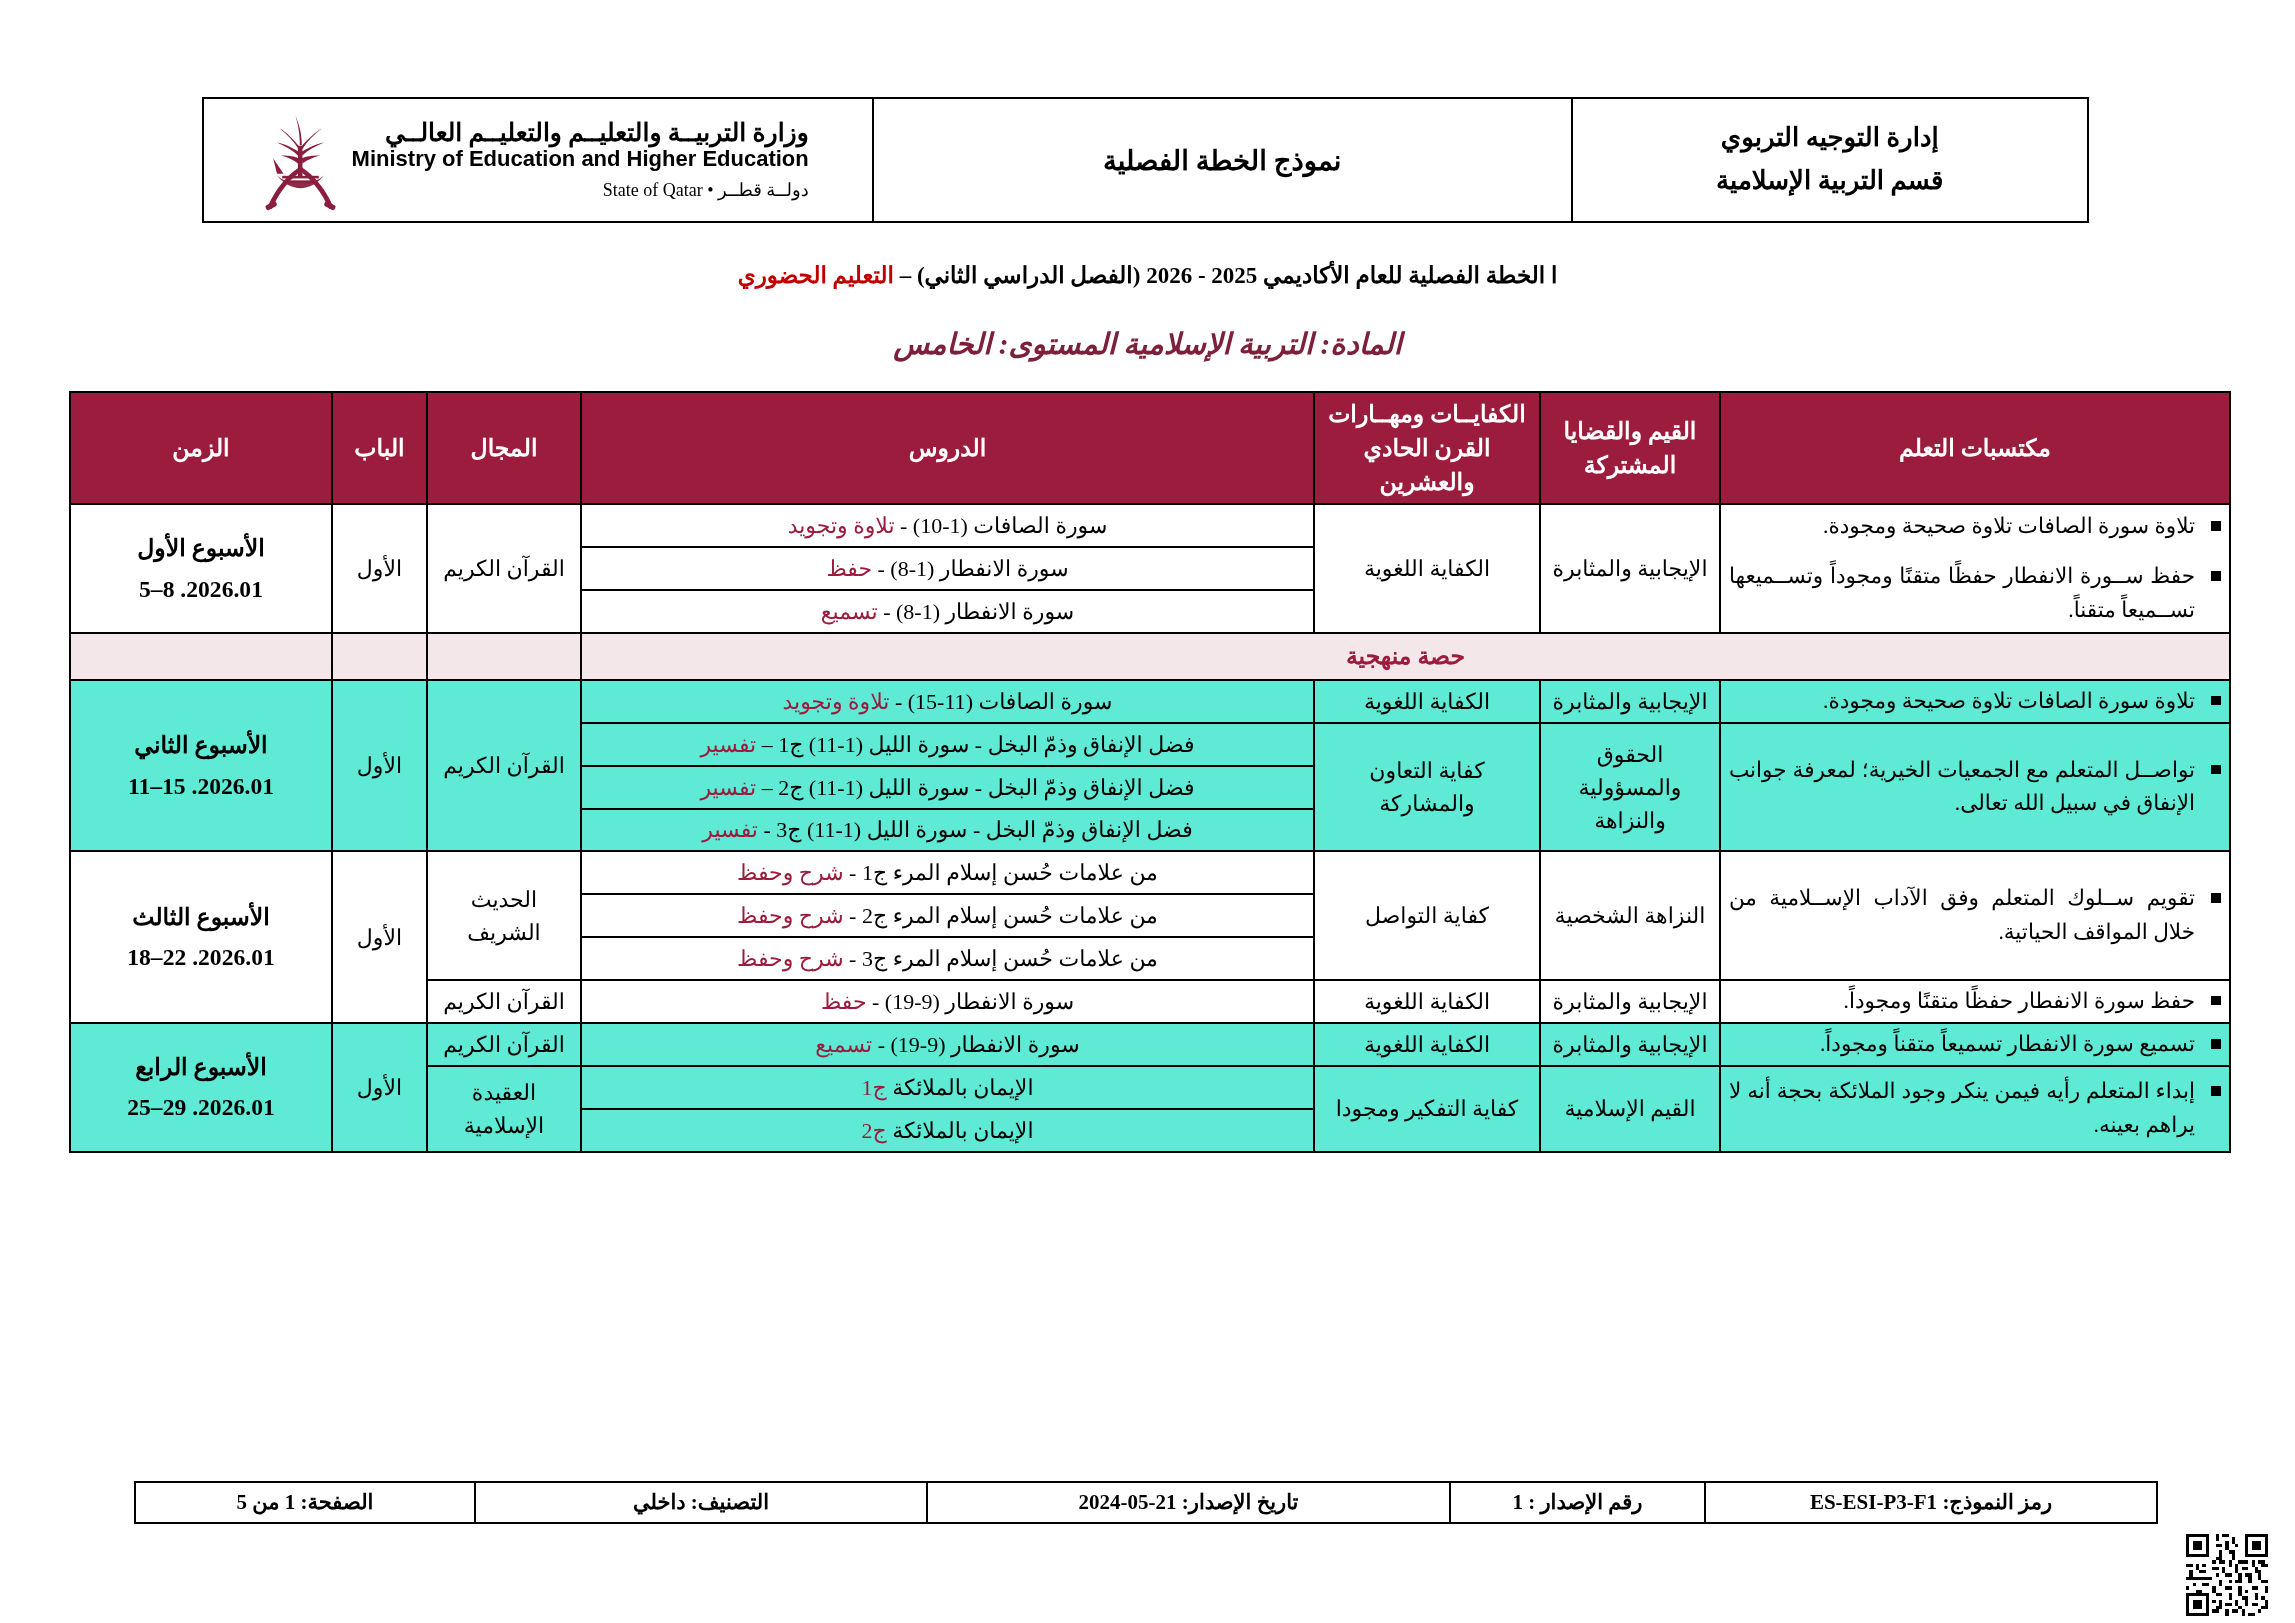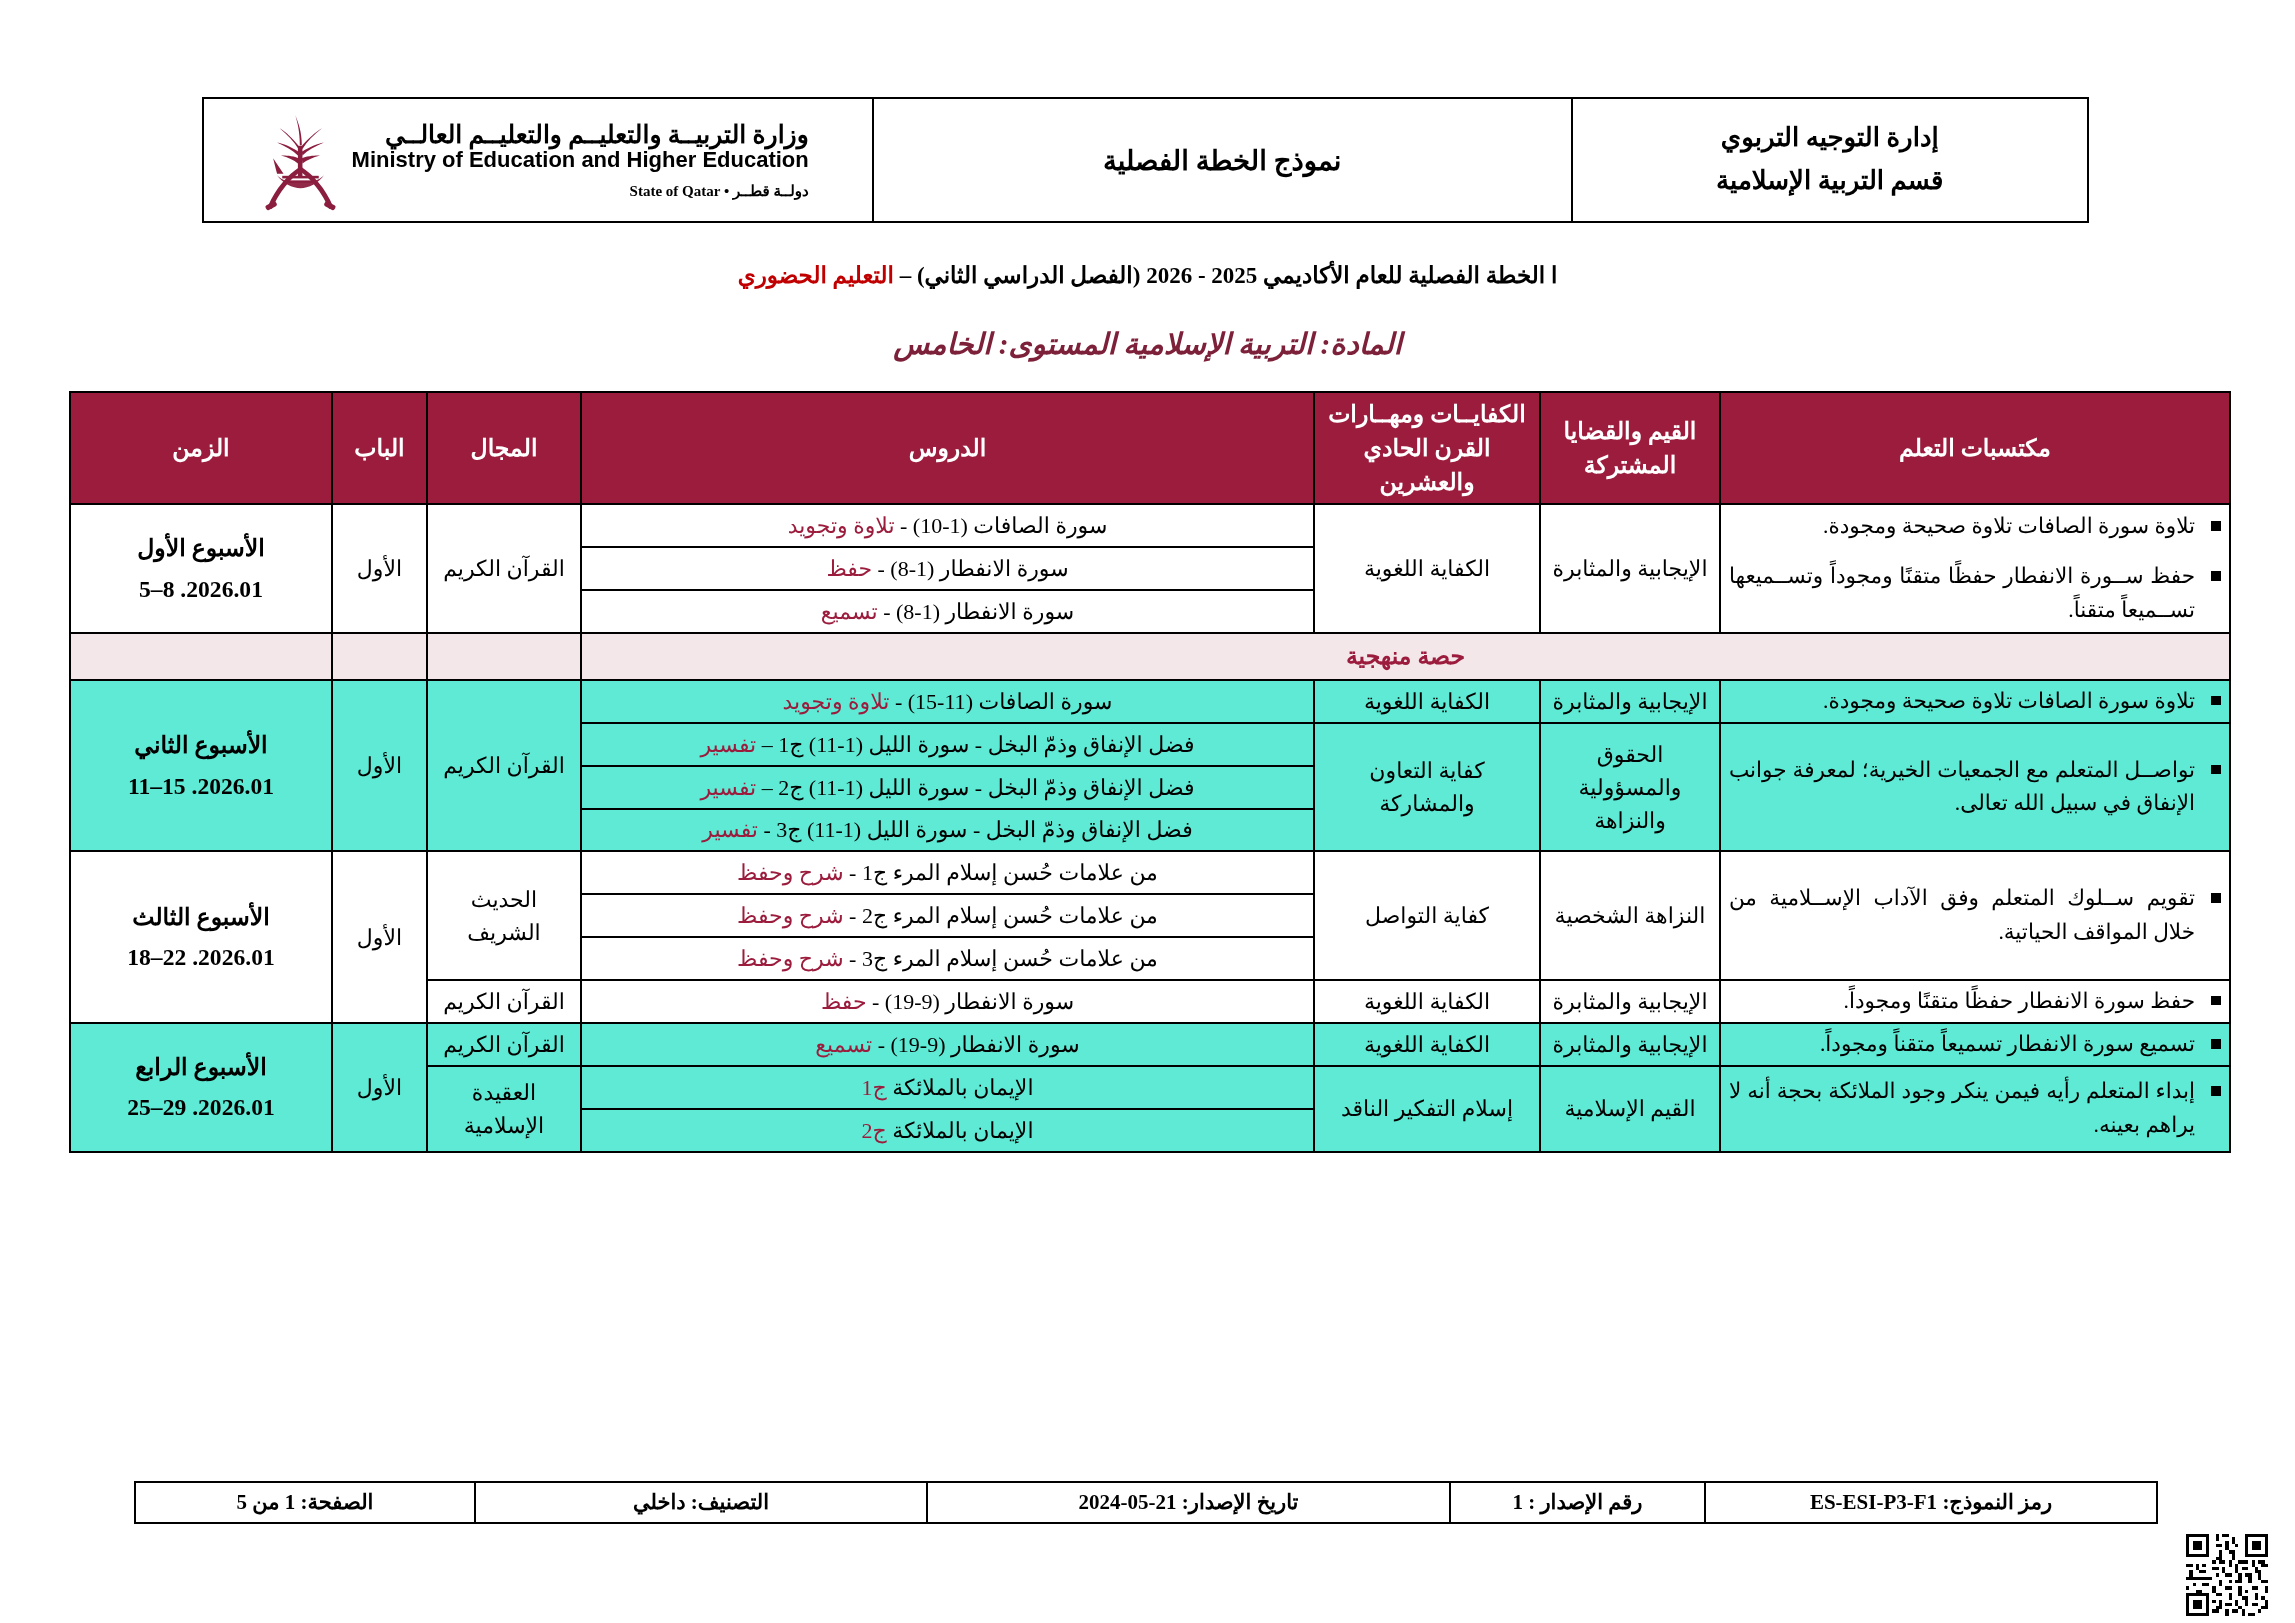--- a/index.html
+++ b/index.html
@@ -21,21 +21,21 @@
   }
   .hdr-table td { border: 2px solid #000; vertical-align: middle; text-align:center; padding:0; }
   .hdr-dept { width: 517px; font-size: 26px; font-weight: bold; line-height: 1.65; }
   .hdr-dept div { white-space: nowrap; }
   .hdr-title { width: 700px; font-size: 27.5px; font-weight: bold; }
   .hdr-logo { width: 670px; }
   .logo-wrap { display:flex; align-items:center; justify-content:center; gap:12px; padding: 5.2px 13px 5.2px 6.5px; }
   .logo-txt { text-align:right; line-height:1.1; }
   .logo-ar  { font-size: 25px; font-weight:bold; letter-spacing:0px; white-space:nowrap; }
   .logo-en  { font-size: 22px; font-weight:bold; white-space:nowrap; font-family:"Liberation Sans", sans-serif; }
-  .logo-st  { font-size: 15px; font-weight:bold; white-space:nowrap; margin-top:10px; }
+  .logo-st  { font-size: 18px; font-weight:normal; white-space:nowrap; margin-top:10px; }
 
   
   .doc-title {
     position:absolute; left:0; right:0; top:262px;
     text-align:center; font-size:23px; font-weight:bold; direction:rtl;
   }
   .doc-title .accent { color:#C00000; }
   .doc-sub {
     position:absolute; left:0; right:0; top:327px;
     text-align:center; font-size:29.4px; font-weight:bold; color:#7C2139; direction:rtl;font-style:italic;
@@ -278,21 +278,21 @@
         <td class="week" rowspan="3">
           <div>الأسبوع الرابع</div>
           <div class="wdate">2026.01. 29–25</div>
         </td>
       </tr>
       <tr class="shade">
         <td class="outcome" rowspan="2">
           <div class="bullet-line">إبداء المتعلم رأيه فيمن ينكر وجود الملائكة بحجة أنه لا يراهم بعينه.</div>
         </td>
         <td class="ctr" rowspan="2">القيم الإسلامية</td>
-        <td class="ctr" rowspan="2">إسلام التفكير الناقد</td>
+        <td class="ctr" rowspan="2">كفاية التفكير ومجودا</td>
         <td class="lesson"><span>الإيمان بالملائكة </span><span class="suffix">ج1</span></td>
         <td class="ctr" rowspan="2">العقيدة الإسلامية</td>
       </tr>
       <tr class="shade">
         <td class="lesson"><span>الإيمان بالملائكة </span><span class="suffix">ج2</span></td>
       </tr>
 
     </tbody>
   </table>
 

